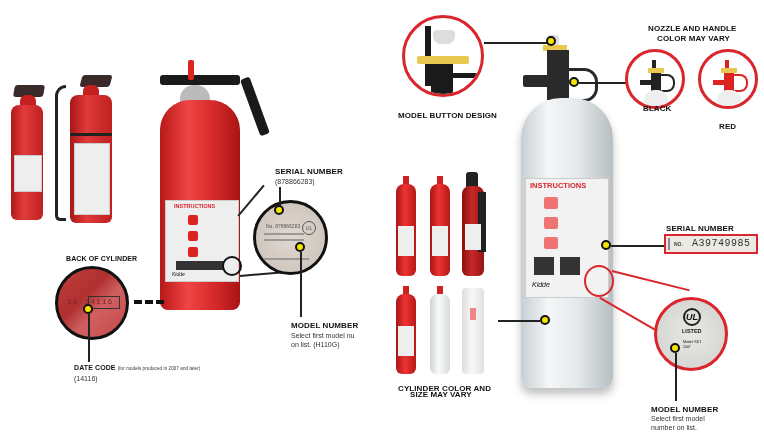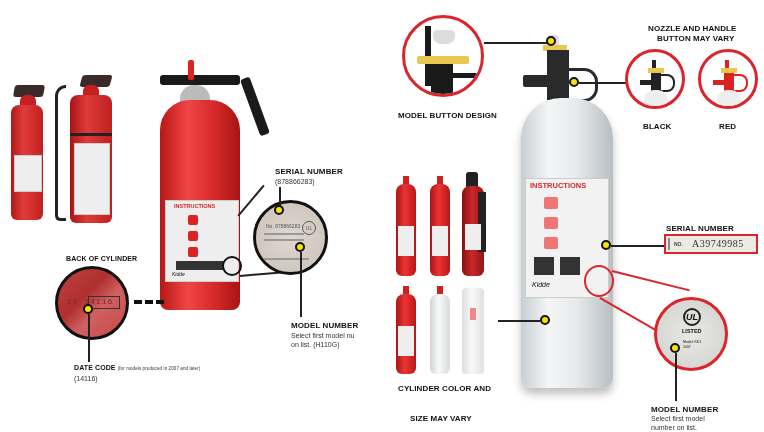--- a/index.html
+++ b/index.html
@@ -119,49 +119,49 @@
       <div style="position:absolute;left:34px;top:78px;width:20px;height:18px;background:#333;"></div>
       <div style="position:absolute;left:6px;top:102px;font-size:7px;font-style:italic;">Kidde</div>
     </div>
   </div>
 
   <div class="dot" style="left:546px;top:36px;"></div>
   <div class="dot" style="left:569px;top:77px;"></div>
   <div class="line" style="left:579px;top:82px;width:48px;height:1.5px;"></div>
 
   <div class="abs lbl" style="left:648px;top:24px;text-align:left;">NOZZLE AND HANDLE</div>
-  <div class="abs lbl" style="left:657px;top:34px;">BUTTON MAY VARY</div>
+  <div class="abs lbl" style="left:657px;top:34px;">COLOR MAY VARY</div>
 
   <div class="redc" style="left:625px;top:49px;width:60px;height:60px;">
     <div style="position:absolute;left:24px;top:8px;width:4px;height:14px;background:#222;"></div>
     <div style="position:absolute;left:20px;top:16px;width:16px;height:5px;background:#e8c850;"></div>
     <div style="position:absolute;left:23px;top:21px;width:10px;height:18px;background:#222;"></div>
     <div style="position:absolute;left:12px;top:28px;width:12px;height:5px;background:#222;"></div>
     <div style="position:absolute;left:33px;top:22px;width:12px;height:14px;border:2px solid #222;border-left:none;border-radius:0 8px 8px 0;"></div>
     <div style="position:absolute;left:16px;top:38px;width:24px;height:20px;background:#eee;border-radius:10px 10px 0 0;"></div>
   </div>
-  <div class="abs lbl" style="left:643px;top:122px;">BLACK</div>
+  <div class="abs lbl" style="left:643px;top:104px;">BLACK</div>
 
   <div class="redc" style="left:698px;top:49px;width:60px;height:60px;">
     <div style="position:absolute;left:24px;top:8px;width:4px;height:14px;background:#d22;"></div>
     <div style="position:absolute;left:20px;top:16px;width:16px;height:5px;background:#e8c850;"></div>
     <div style="position:absolute;left:23px;top:21px;width:10px;height:18px;background:#d22;"></div>
     <div style="position:absolute;left:12px;top:28px;width:12px;height:5px;background:#d22;"></div>
     <div style="position:absolute;left:33px;top:22px;width:12px;height:14px;border:2px solid #d22;border-left:none;border-radius:0 8px 8px 0;"></div>
     <div style="position:absolute;left:16px;top:38px;width:24px;height:20px;background:#eee;border-radius:10px 10px 0 0;"></div>
   </div>
   <div class="abs lbl" style="left:719px;top:122px;">RED</div>
 
   <div class="dot" style="left:601px;top:240px;"></div>
   <div class="line" style="left:611px;top:245px;width:54px;height:1.5px;"></div>
   <div class="abs lbl" style="left:666px;top:224px;">SERIAL NUMBER</div>
   <div class="abs" style="left:664px;top:234px;width:94px;height:20px;border:2px solid #d9252b;background:#ebeae3;box-sizing:border-box;">
     <div style="position:absolute;left:2px;top:2px;width:2px;height:12px;background:#889;"></div>
     <span style="position:absolute;left:8px;top:5px;font-size:5px;font-weight:bold;color:#444;">NO.</span>
-    <span style="position:absolute;left:26px;top:2px;font-size:10px;letter-spacing:0.5px;color:#333;font-family:Liberation Serif, serif;">A39749985</span>
+    <span style="position:absolute;left:26px;top:2px;font-size:10px;letter-spacing:0.5px;color:#333;font-family:Liberation Mono, monospace;">A39749985</span>
   </div>
 
   <div class="redc" style="left:584px;top:265px;width:30px;height:32px;border-width:2px;background:transparent;"></div>
   <div class="abs" style="left:612px;top:270px;width:80px;height:1.5px;background:#d9252b;transform:rotate(14deg);transform-origin:left;"></div>
   <div class="abs" style="left:600px;top:297px;width:85px;height:1.5px;background:#d9252b;transform:rotate(30deg);transform-origin:left;"></div>
 
   <div class="redc" style="left:654px;top:297px;width:74px;height:74px;background:radial-gradient(circle,#e8e8e6,#d0d0cc);">
     <div style="position:absolute;left:26px;top:8px;width:18px;height:18px;border:2px solid #222;border-radius:50%;box-sizing:border-box;text-align:center;line-height:14px;font-size:9px;font-weight:bold;font-style:italic;">
       <span>UL</span>
     </div>
@@ -202,14 +202,14 @@
       <div style="position:absolute;left:7px;top:0;width:6px;height:10px;background:#c22;"></div>
       <div class="cyl" style="left:0;top:8px;width:20px;height:80px;background:linear-gradient(90deg,#cfd3d6,#fafafa 45%,#d6dadc);"></div>
     </div>
     <div class="abs" style="left:70px;top:120px;width:22px;height:86px;background:linear-gradient(90deg,#ddd,#f8f8f8 45%,#e0e0e0);border-radius:4px;">
       <div style="position:absolute;left:8px;top:20px;width:6px;height:12px;background:#e88;"></div>
     </div>
   </div>
   <div class="line" style="left:498px;top:320px;width:42px;height:1.5px;"></div>
   <div class="dot" style="left:540px;top:315px;"></div>
   <div class="abs lbl" style="left:398px;top:384px;">CYLINDER COLOR AND</div>
-  <div class="abs lbl" style="left:410px;top:390px;margin-top:24px;">SIZE MAY VARY</div>
+  <div class="abs lbl" style="left:410px;top:390px;">SIZE MAY VARY</div>
 </div>
 
 </body></html>

